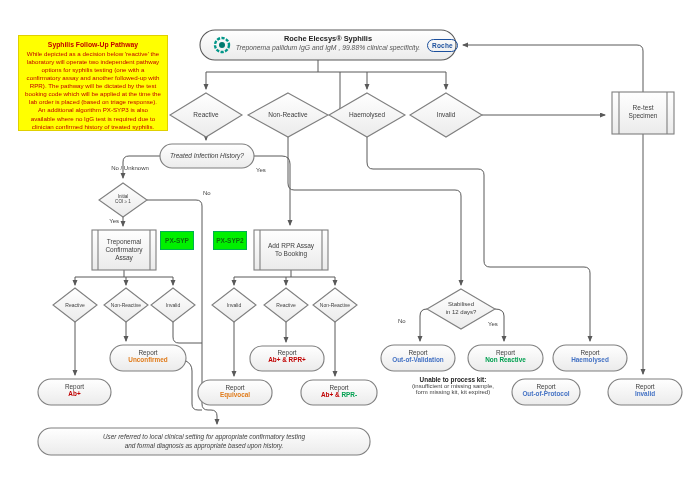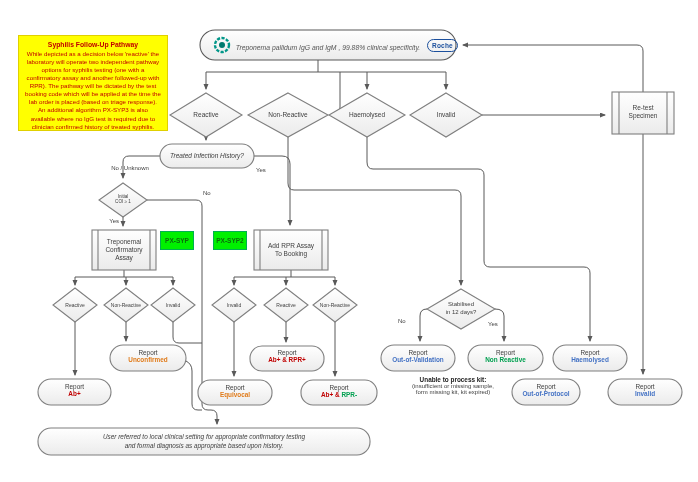--- a/index.html
+++ b/index.html
@@ -111,20 +111,21 @@
       <rect x="608" y="379" width="74" height="26" rx="13"></rect>
       <rect x="38" y="428" width="332" height="27" rx="13"></rect>
     </g>
 
     <g>
       <circle cx="222" cy="45" r="7" fill="none" stroke="#009688" stroke-width="2.4" stroke-dasharray="3.2 1.4"></circle>
       <circle cx="222" cy="45" r="3" fill="#007a6e"></circle>
     </g>
   </svg>
 
+  <div class="abs ctr bold" style="left:200px;top:34px;width:256px;font-size:7.4px;color:#222;">Roche Elecsys® Syphilis</div>
   <div class="abs ctr italic" style="left:200px;top:44px;width:256px;font-size:6.8px;color:#555;">Treponema pallidum IgG and IgM , 99.88% clinical specificity.</div>
   <div class="abs logo" style="left: 427px; top: 39px; color: rgb(27, 79, 156);">Roche</div>
 
   <div class="abs note" style="left: 18px; top: 35px; width: 150px; height: 96px; background: rgb(255, 255, 0);">
     <div class="nt" style="color: rgb(192, 0, 0);">Syphilis Follow-Up Pathway</div>
     <div class="nb" style="color: rgb(192, 0, 0);">While depicted as a decision below 'reactive' the laboratory will operate two independent pathway options for syphilis testing (one with a confirmatory assay and another followed-up with RPR). The pathway will be dictated by the test booking code which will be applied at the time the lab order is placed (based on triage response). An additional algorithm PX-SYP3 is also available where no IgG test is required due to clinician confirmed history of treated syphilis.</div>
   </div>
 
   <div class="abs ctr lbl" style="left:170px;top:111px;width:72px;">Reactive</div>
   <div class="abs ctr lbl" style="left:248px;top:111px;width:80px;">Non-Reactive</div>

